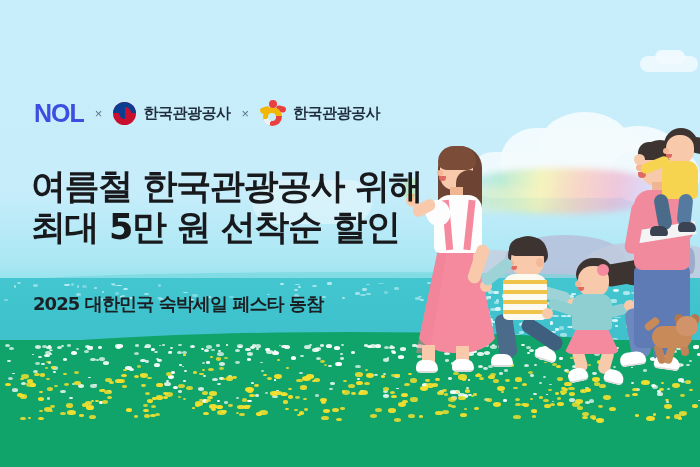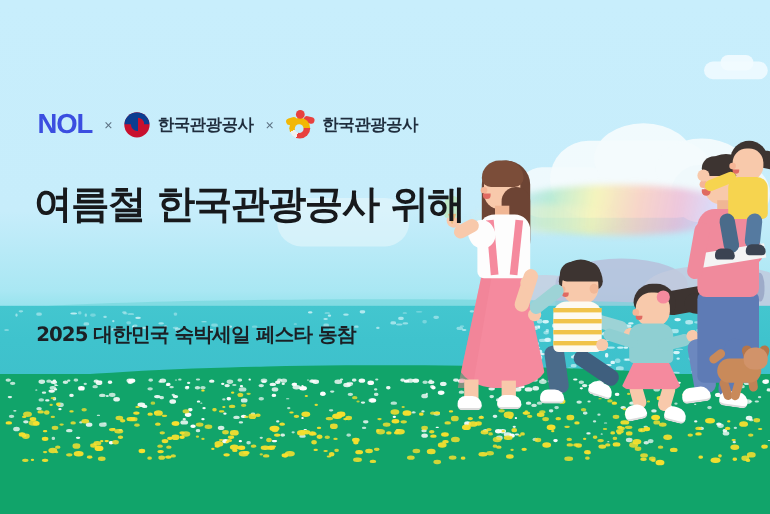--- a/index.html
+++ b/index.html
@@ -1297,17 +1297,18 @@
         <div class="kto-ring"></div>
         <div class="kto-hole"></div>
         <div class="kto-head"></div>
       </div>
       <div class="logo-text">한국관광공사</div>
     </div>
   </div>
 
   <div class="headline">
     <div class="h-line">여름철 한국관광공사 위해</div>
+    <div class="h-line">최대 5만 원 선착순 할인</div>
   </div>
   <div class="sub">2025 대한민국 숙박세일 페스타 동참</div>
 
 
 </div>
 
 </body></html>

